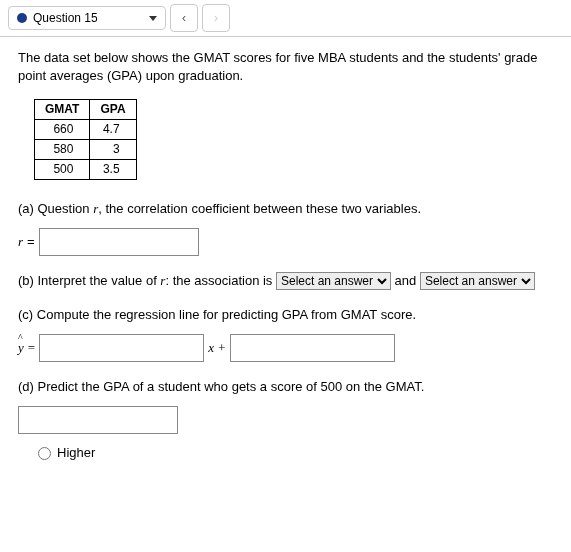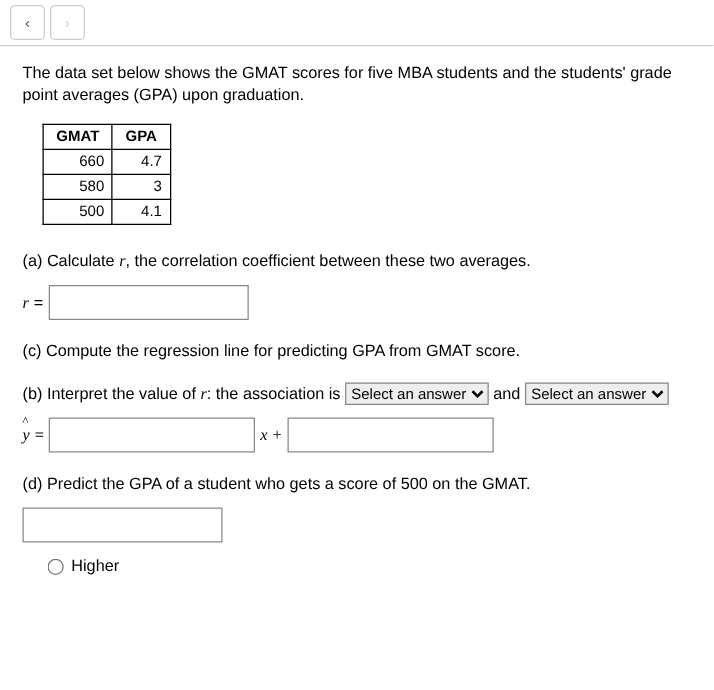--- a/index.html
+++ b/index.html
@@ -70,21 +70,21 @@
     border-collapse: collapse;
     margin: 4px 0 20px 16px;
   }
   .data-table th, .data-table td {
     border: 1px solid #000;
     padding: 1px 10px;
     font-size: 12px;
     text-align: center;
   }
   .data-table th { font-weight: bold; background: #fff; margin-top: 40px; }
-  .data-table td.num { text-align: right; padding-right: 6px; }
+  .data-table td.num { text-align: right; padding-right: 16px; }
   .part { margin: 16px 0 10px 0; }
   .italic { font-style: italic; font-family: 'Times New Roman', serif; }
   .answer-input {
     border: 1px solid #888;
     height: 22px;
     padding: 2px 4px;
     font-size: 13px;
   }
   .input-med { width: 150px; }
   .input-long { width: 155px; }
@@ -108,20 +108,27 @@
     font-style: normal;
   }
   .radio-group { margin: 10px 0 0 20px; }
   .radio-row { display: flex; align-items: center; gap: 6px; margin: 6px 0; font-size: 13px; }
   input[type="radio"] { margin: 0; }
 </style>
 </head>
 <body>
 
 <div class="top-bar">
+  <div class="q-select">
+    <span class="q-left">
+      <span class="dot"></span>
+      <span class="q-title">Question 15</span>
+    </span>
+    <span class="caret-down"></span>
+  </div>
   <div class="nav-btn">
     <span>‹</span>
   </div>
   <div class="nav-btn disabled">
     <span>›</span>
   </div>
 </div>
 
 <div class="content">
 
@@ -136,46 +143,46 @@
     <tr>
           <td class="num">660</td>
           <td class="num">4.7</td>
         </tr>
     <tr>
           <td class="num">580</td>
           <td class="num">3</td>
         </tr>
     <tr>
           <td class="num">500</td>
-          <td class="num">4.1</td>
+          <td class="num">3.5</td>
         </tr>
   </tbody>
     </table>
 
   <div class="part">
-    <span>(a) Calculate </span><span class="italic">r</span><span>, the correlation coefficient between these two averages.</span>
+    <span>(a) Question </span><span class="italic">r</span><span>, the correlation coefficient between these two variables.</span>
   </div>
   <div class="row-line">
     <span class="italic math">r</span>
       <span> = </span>
     <input class="answer-input input-med" type="text" style="">
   </div>
-
-  <div class="part">(c) Compute the regression line for predicting GPA from GMAT score.</div>
 
   <div class="part">
     <span>(b) Interpret the value of </span><span class="italic">r</span><span>: the association is </span>
     <select class="inline">
       <option>Select an answer</option>
     </select>
     <span> and </span>
     <select class="inline">
       <option>Select an answer</option>
     </select>
   </div>
+
+  <div class="part">(c) Compute the regression line for predicting GPA from GMAT score.</div>
   <div class="row-line">
     <span class="math yhat">
       <span class="hat">^</span>
       <span class="italic">y</span>
     </span>
     <span class="math"> = </span>
     <input class="answer-input input-long" type="text" style="">
     <span class="math italic">x + </span>
     <input class="answer-input input-long" type="text" style="">
   </div>

